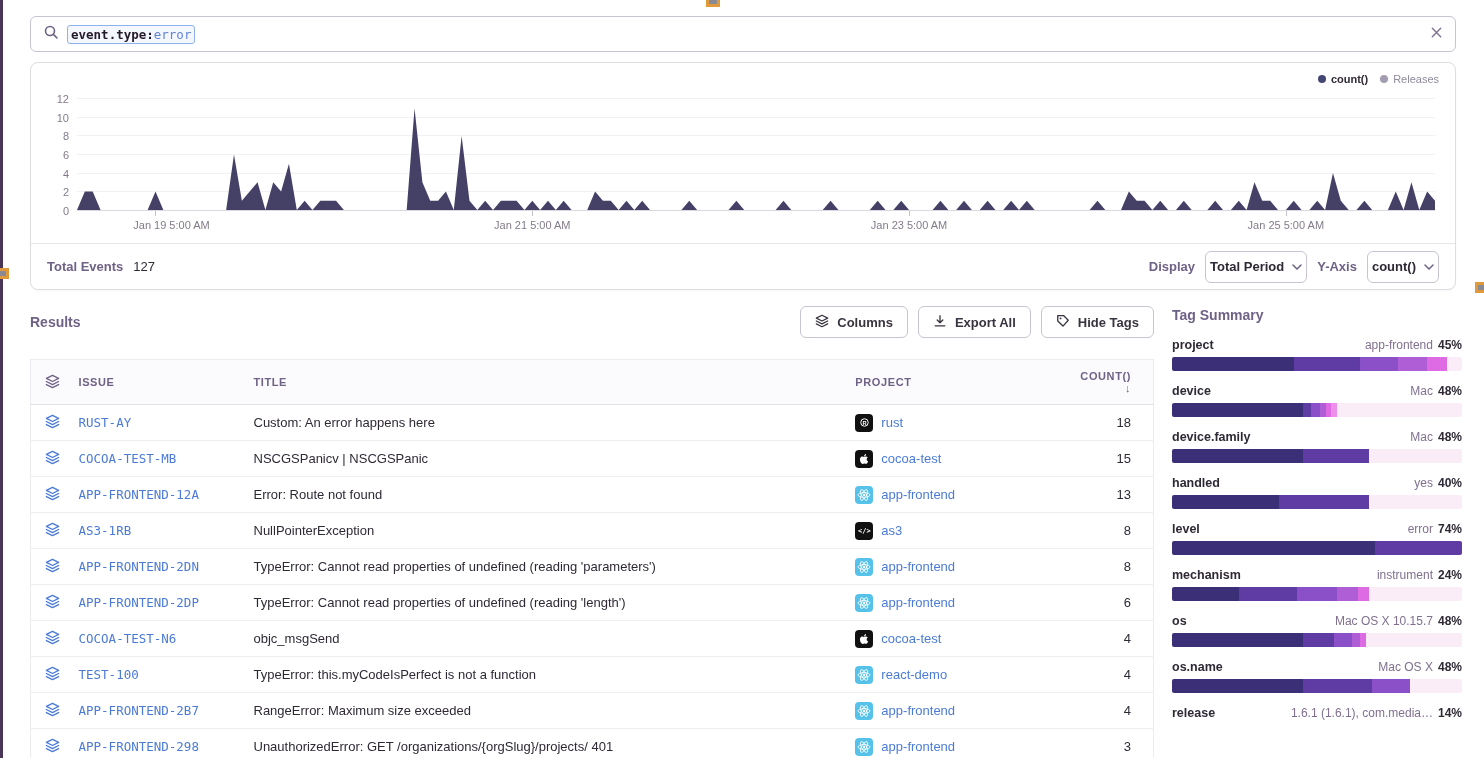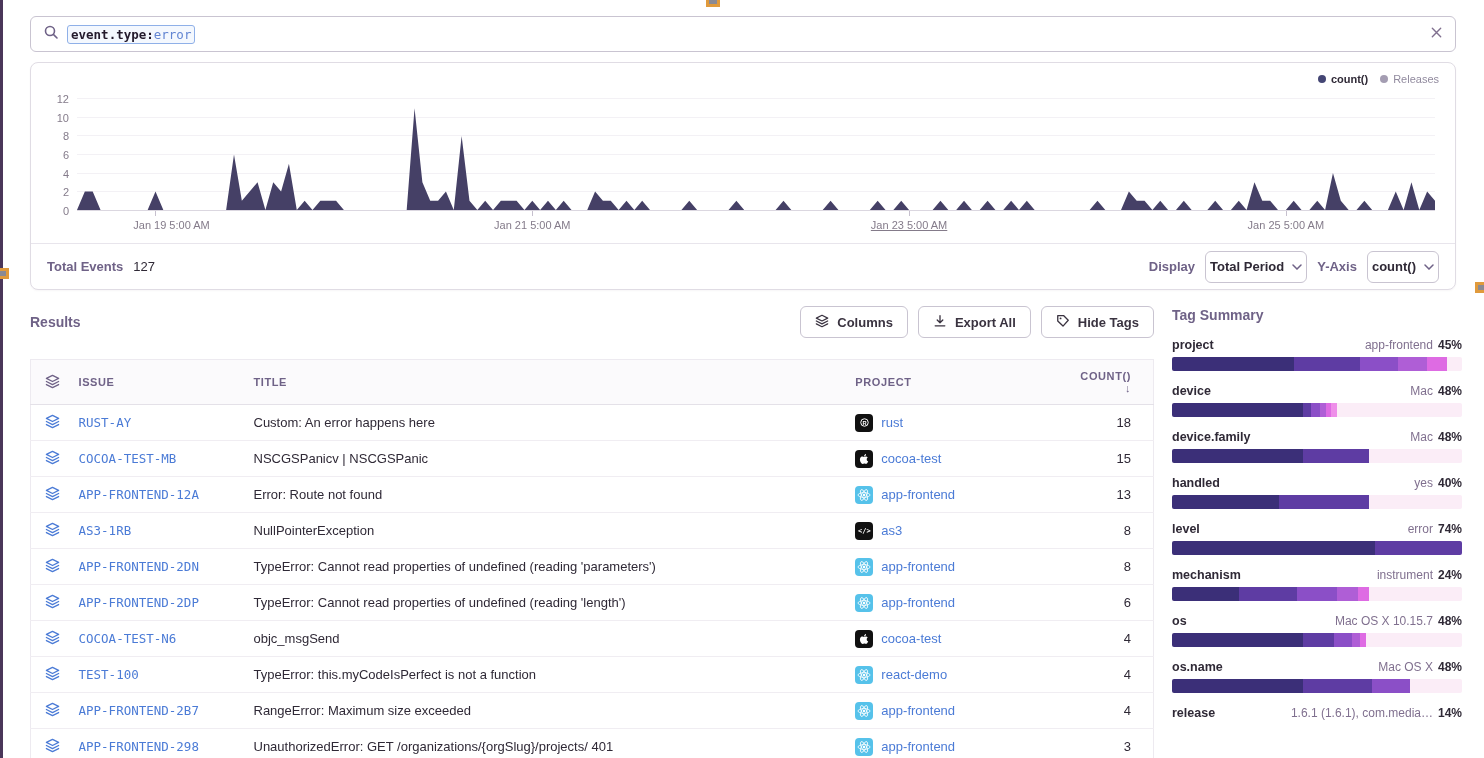--- a/index.html
+++ b/index.html
@@ -143,21 +143,21 @@
       <span class="ylabel" style="bottom: 100%;">12</span>
       <div class="baseline"></div>
       <svg class="area-svg" viewBox="0 0 173 12" preserveAspectRatio="none">
         <polygon points="0,12 0,12 1,10 2,10 3,12 4,12 5,12 6,12 7,12 8,12 9,12 10,10 11,12 12,12 13,12 14,12 15,12 16,12 17,12 18,12 19,12 20,6 21,11 22,10 23,9 24,12 25,9 26,10 27,7 28,12 29,11 30,12 31,11 32,11 33,11 34,12 35,12 36,12 37,12 38,12 39,12 40,12 41,12 42,12 43,1 44,9 45,11 46,11 47,10 48,12 49,4 50,11 51,12 52,11 53,12 54,11 55,11 56,11 57,12 58,11 59,12 60,11 61,12 62,11 63,12 64,12 65,12 66,10 67,11 68,11 69,12 70,11 71,12 72,11 73,12 74,12 75,12 76,12 77,12 78,11 79,12 80,12 81,12 82,12 83,12 84,11 85,12 86,12 87,12 88,12 89,12 90,11 91,12 92,12 93,12 94,12 95,12 96,11 97,12 98,12 99,12 100,12 101,12 102,11 103,12 104,12 105,11 106,12 107,12 108,12 109,12 110,11 111,12 112,12 113,11 114,12 115,12 116,11 117,12 118,12 119,11 120,12 121,11 122,12 123,12 124,12 125,12 126,12 127,12 128,12 129,12 130,11 131,12 132,12 133,12 134,10 135,11 136,11 137,12 138,11 139,12 140,12 141,11 142,12 143,12 144,12 145,11 146,12 147,12 148,11 149,12 150,9 151,11 152,11 153,12 154,12 155,11 156,12 157,12 158,11 159,12 160,8 161,11 162,12 163,12 164,11 165,12 166,12 167,12 168,10 169,12 170,9 171,12 172,10 173,11 173,12" fill="#454066"></polygon>
       </svg>
       <div class="xtick" style="left: 5.78035%;"></div>
       <div class="xlabel" style="left: 5.78035%; margin-left: 16px;">Jan 19 5:00 AM</div>
       <div class="xtick" style="left: 33.526%;"></div>
       <div class="xlabel" style="left: 33.526%;">Jan 21 5:00 AM</div>
       <div class="xtick" style="left: 61.2717%;"></div>
-      <div class="xlabel" style="left: 61.2717%; text-decoration: underline;">Jan 23 5:00 AM</div>
+      <div class="xlabel" style="left: 61.2717%;">Jan 23 5:00 AM</div>
       <div class="xtick" style="left: 89.0173%;"></div>
       <div class="xlabel" style="left: 89.0173%;">Jan 25 5:00 AM</div>
     </div>
   <div class="chart-footer">
     <span class="total-label">Total Events</span>
     <span class="total-value">127</span>
     <span class="spacer"></span>
     <span class="ctl-label">Display</span>
     <button class="ctl-btn">
       <span>Total Period</span>

